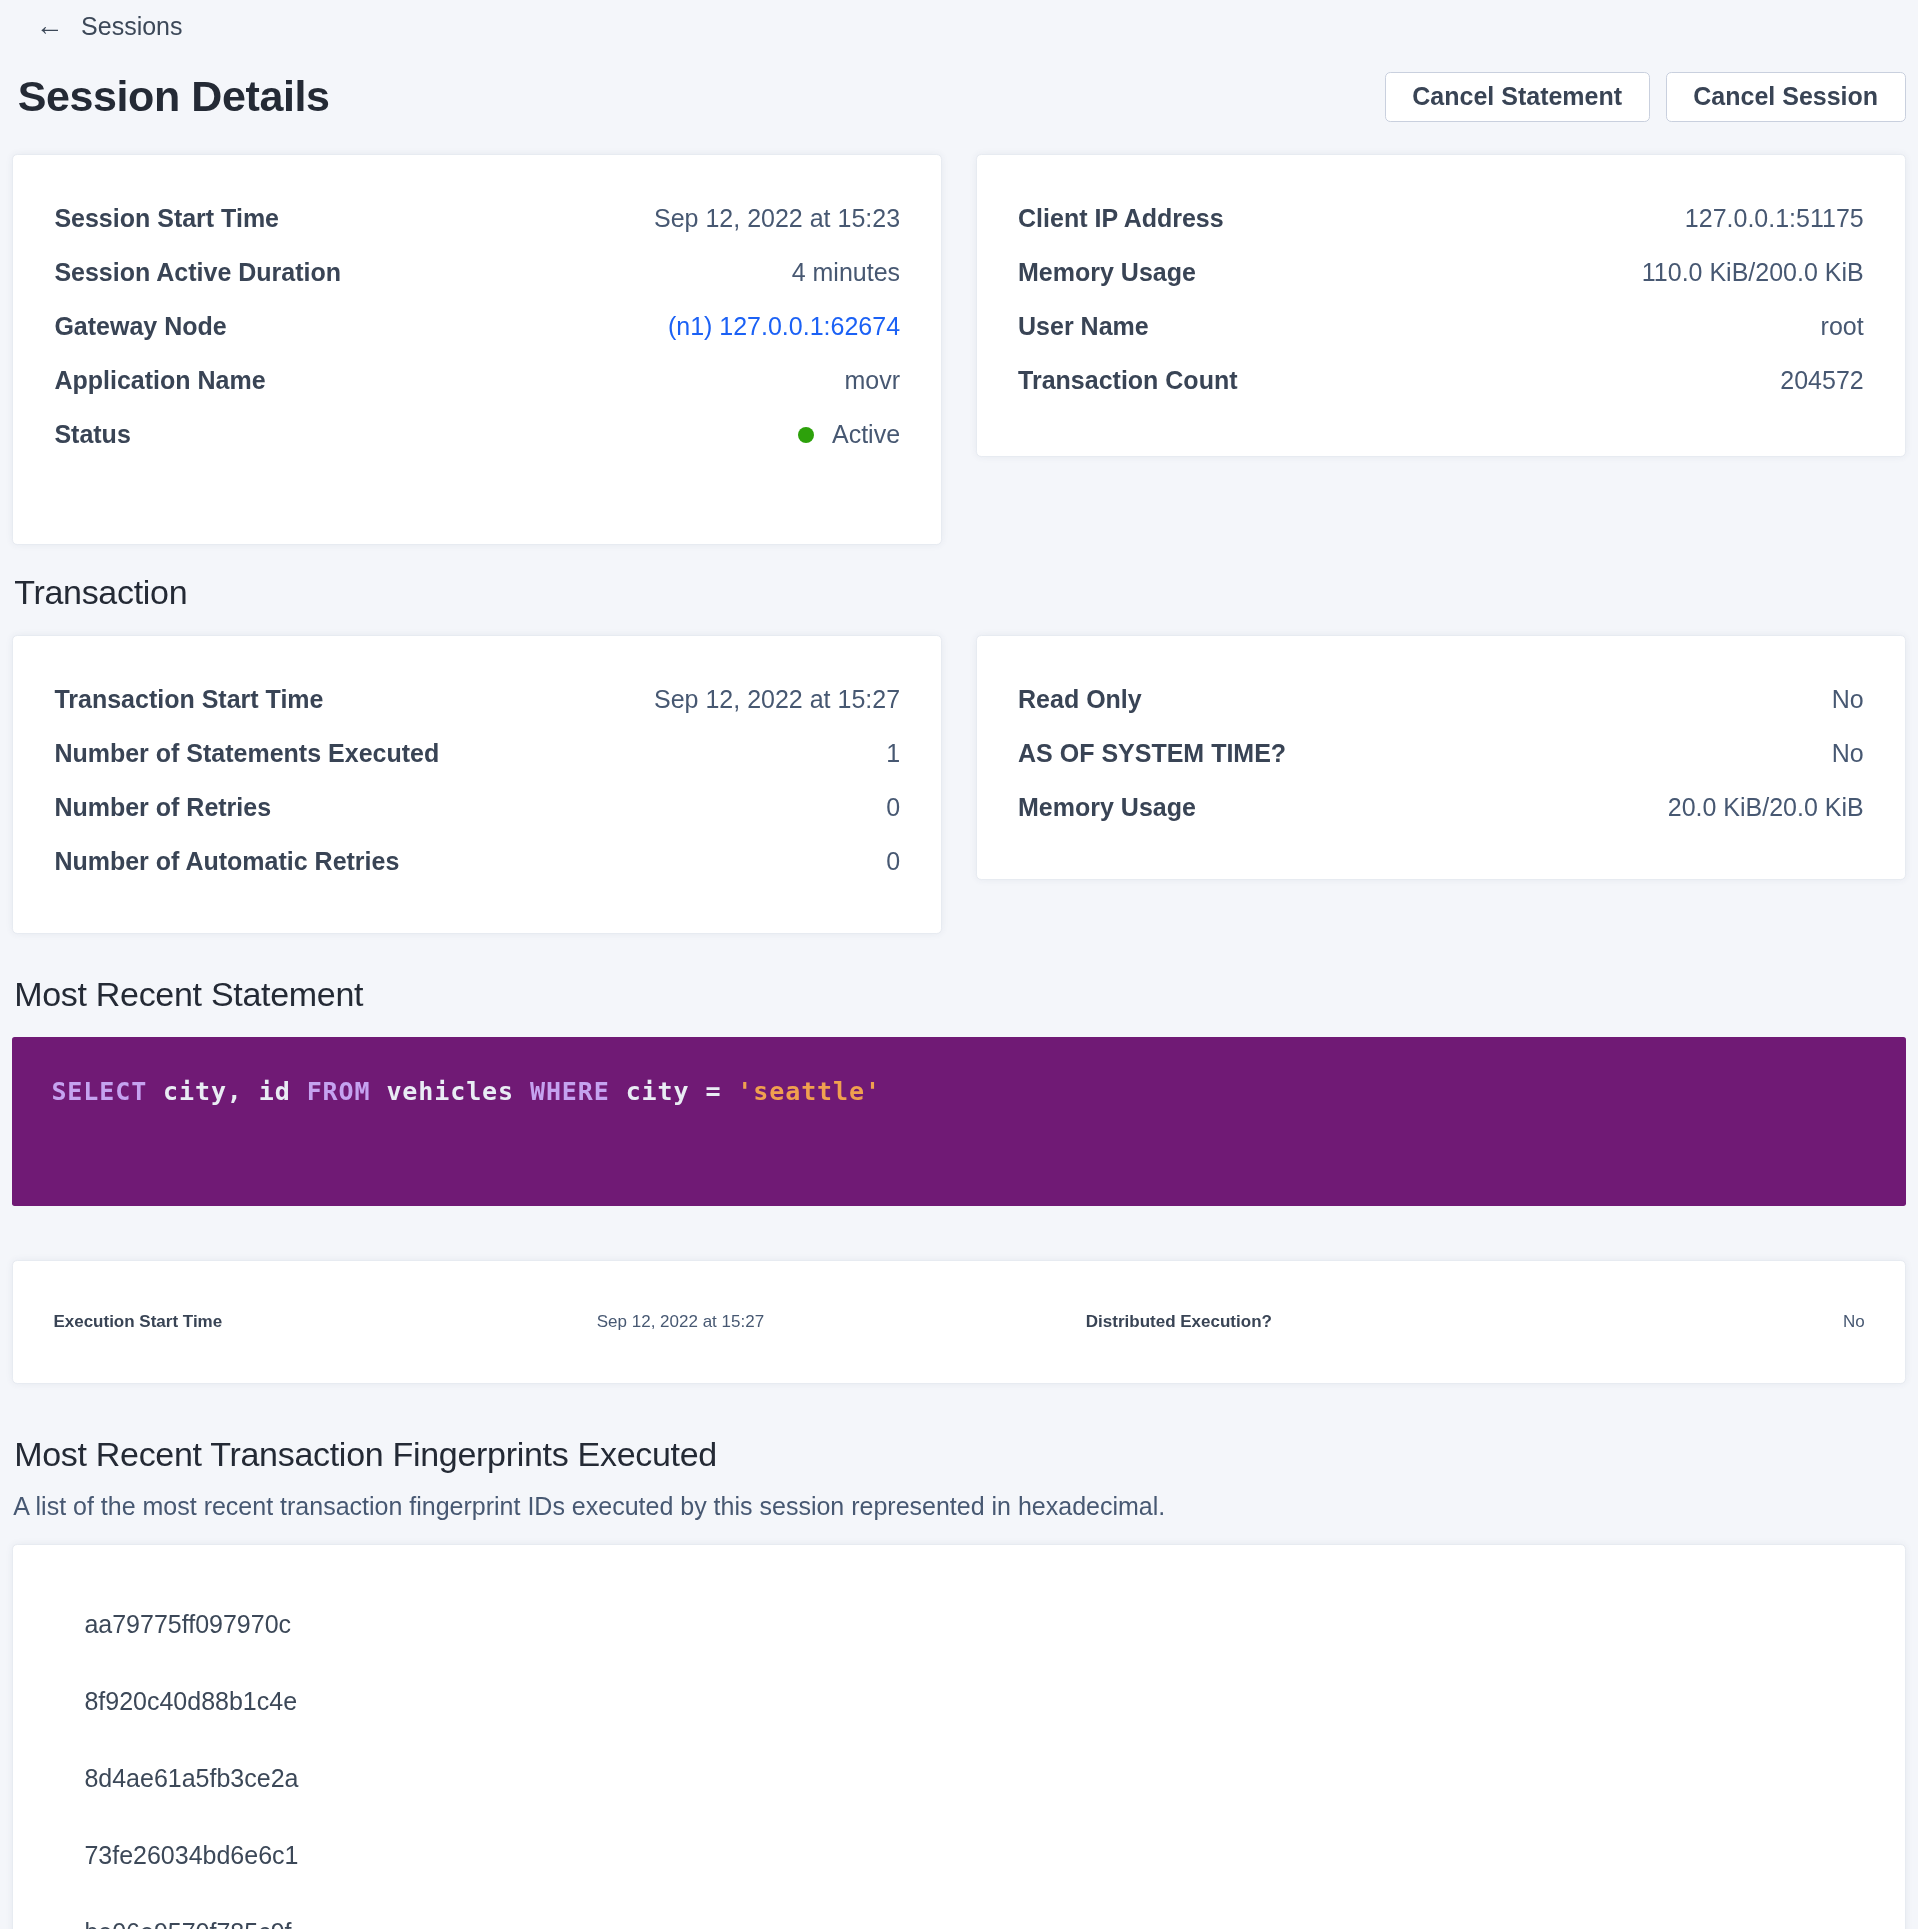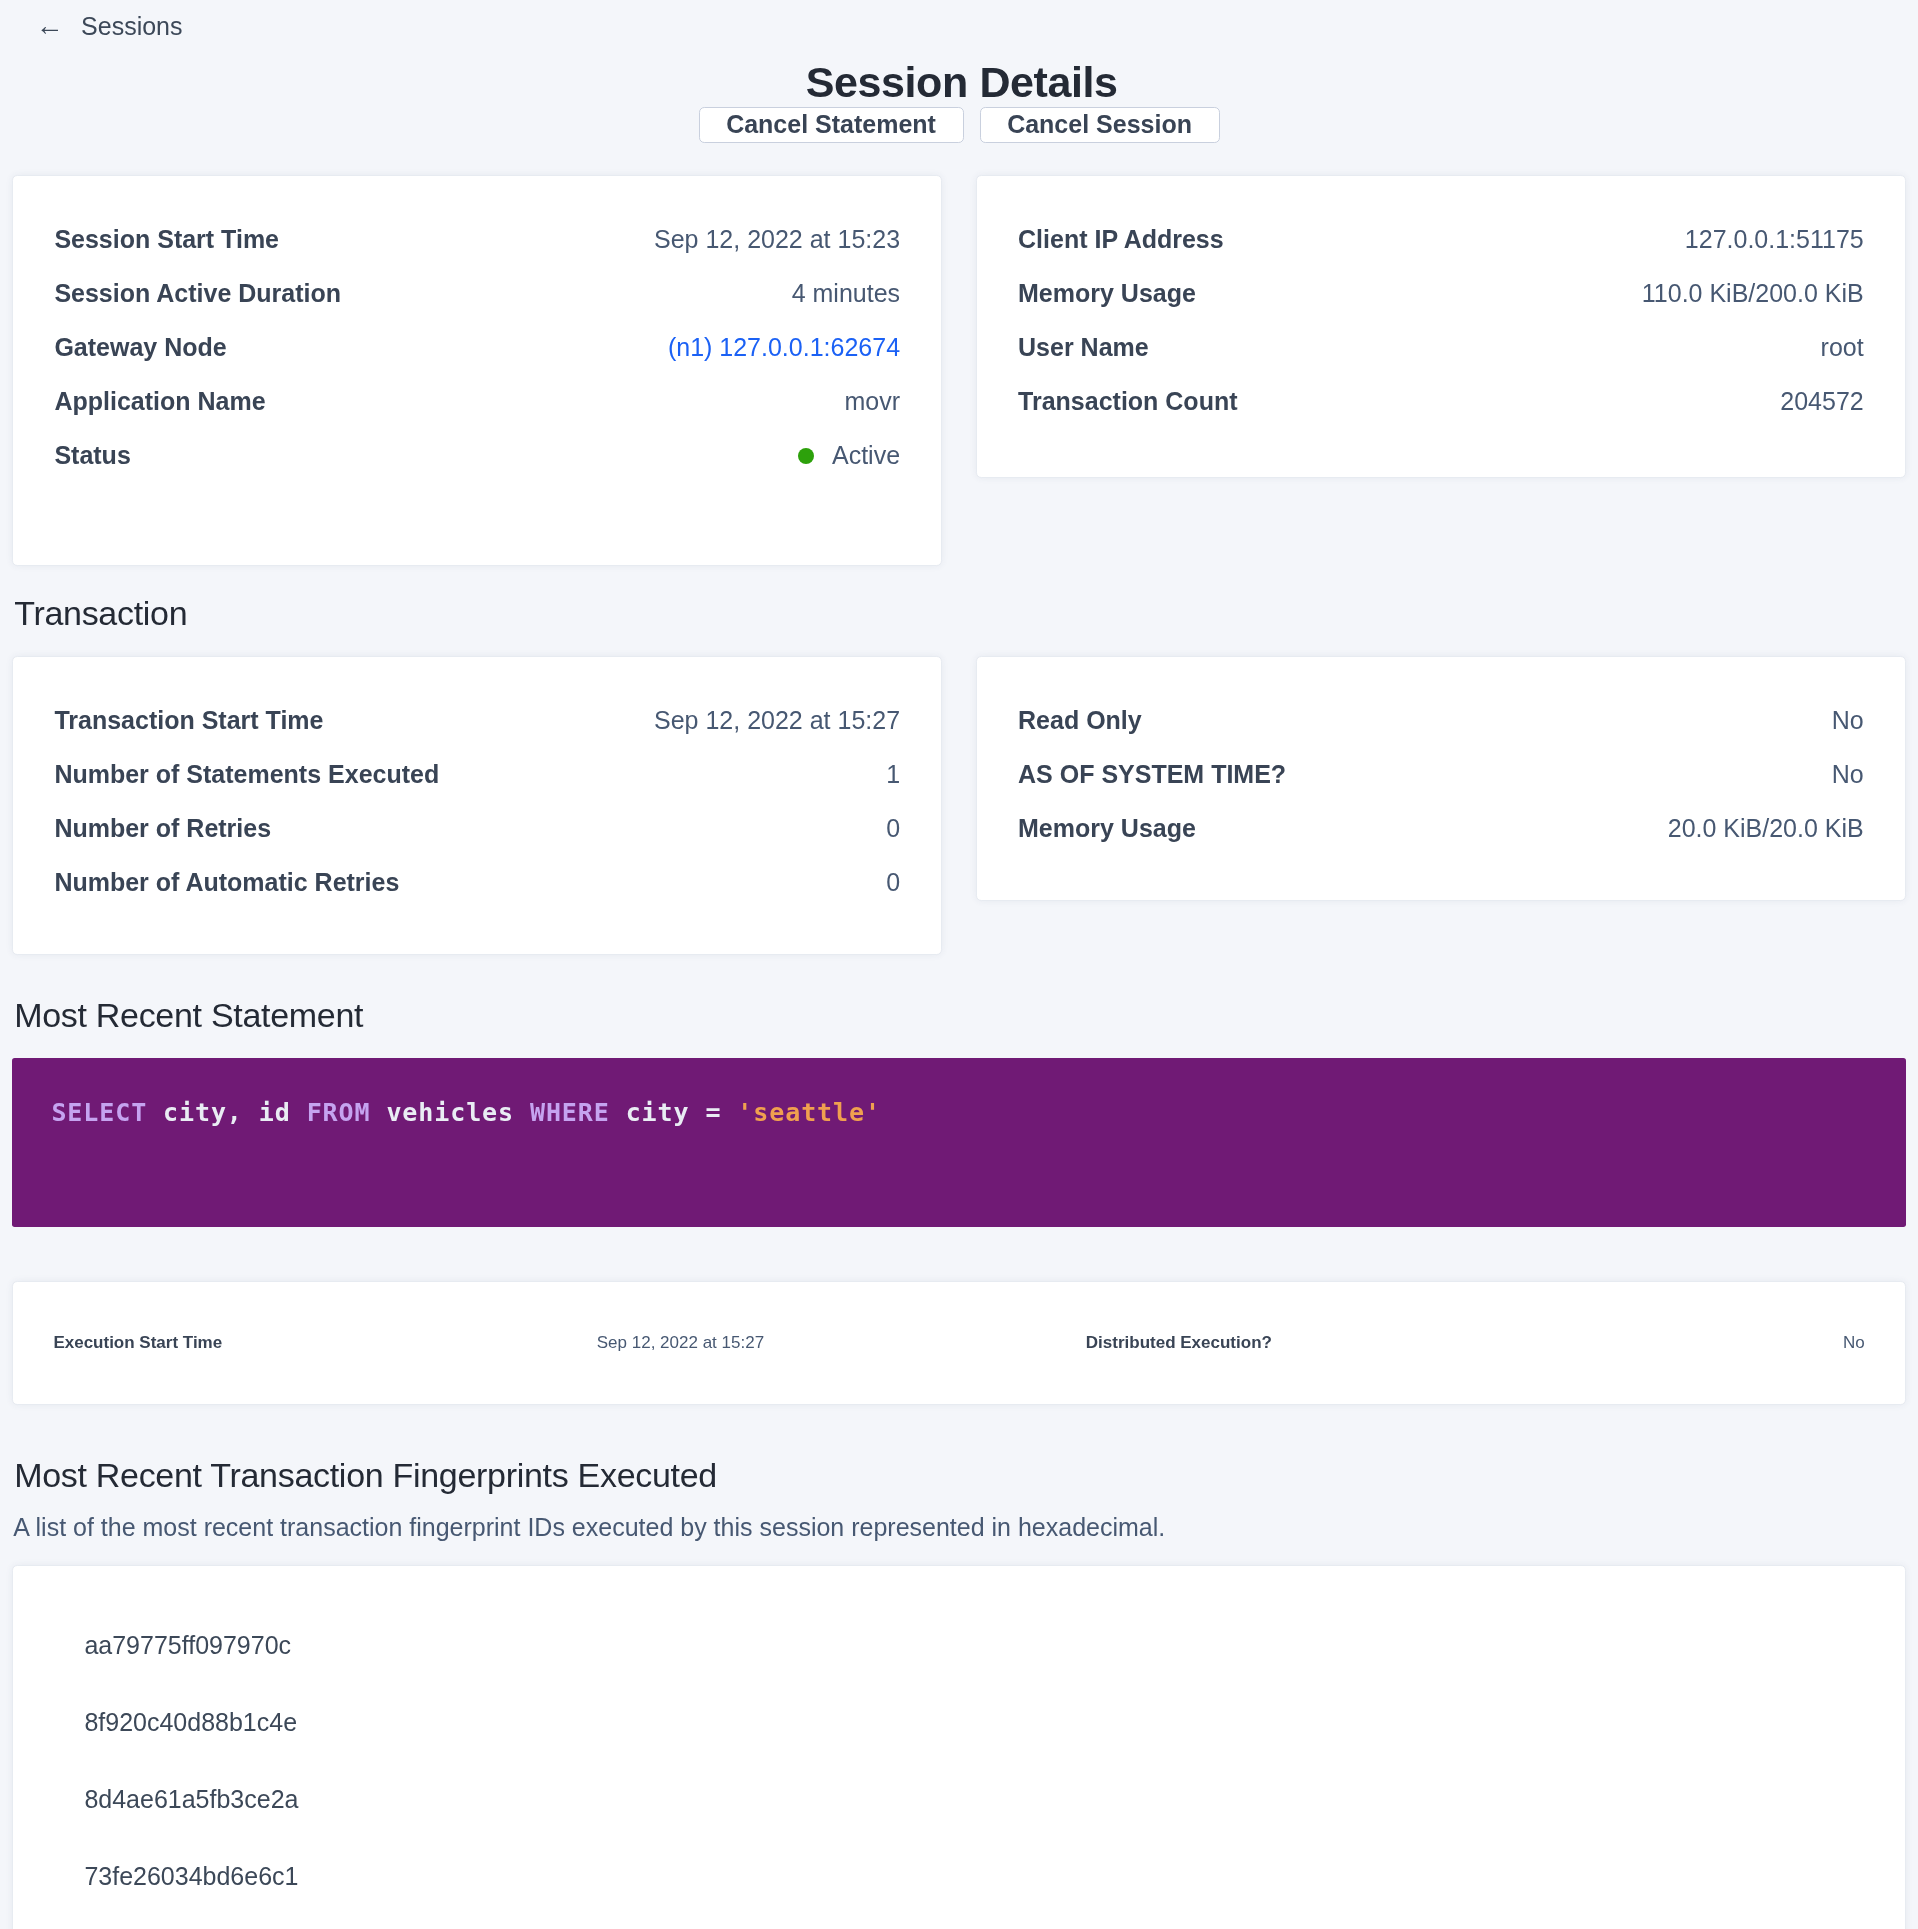--- a/index.html
+++ b/index.html
@@ -16,30 +16,29 @@
   .breadcrumb {
     display:flex; align-items:center; gap:17.7px;
     margin-left:23px; height:35px;
     font-size:25px; color:#3c4858; cursor:pointer;
   }
   .back-arrow { font-size:28px; line-height:28px; color:#3c4858; }
 
   
   .header-row {
     display:flex; justify-content:space-between; align-items:center;
-    margin-top:14px;
-    flex-direction:column;
+    margin-top:28px;
   }
   .page-title {
     font-size:43px; font-weight:700; color:#242a35; margin-left:5.3px;
     letter-spacing:-0.4px;
   }
   .header-buttons { display:flex; gap:16px; }
   .btn {
-    height:36px; padding:0 26.6px;
+    height:50px; padding:0 26.6px;
     background:#ffffff; border:0.9px solid #c9d0de; border-radius:5.3px;
     font-family:"Liberation Sans", sans-serif;
     font-size:25px; font-weight:700; color:#394455;
     cursor:pointer;
   }
 
   
   .two-col { display:flex; gap:34px; align-items:flex-start; }
   .card {
     background:#ffffff;

